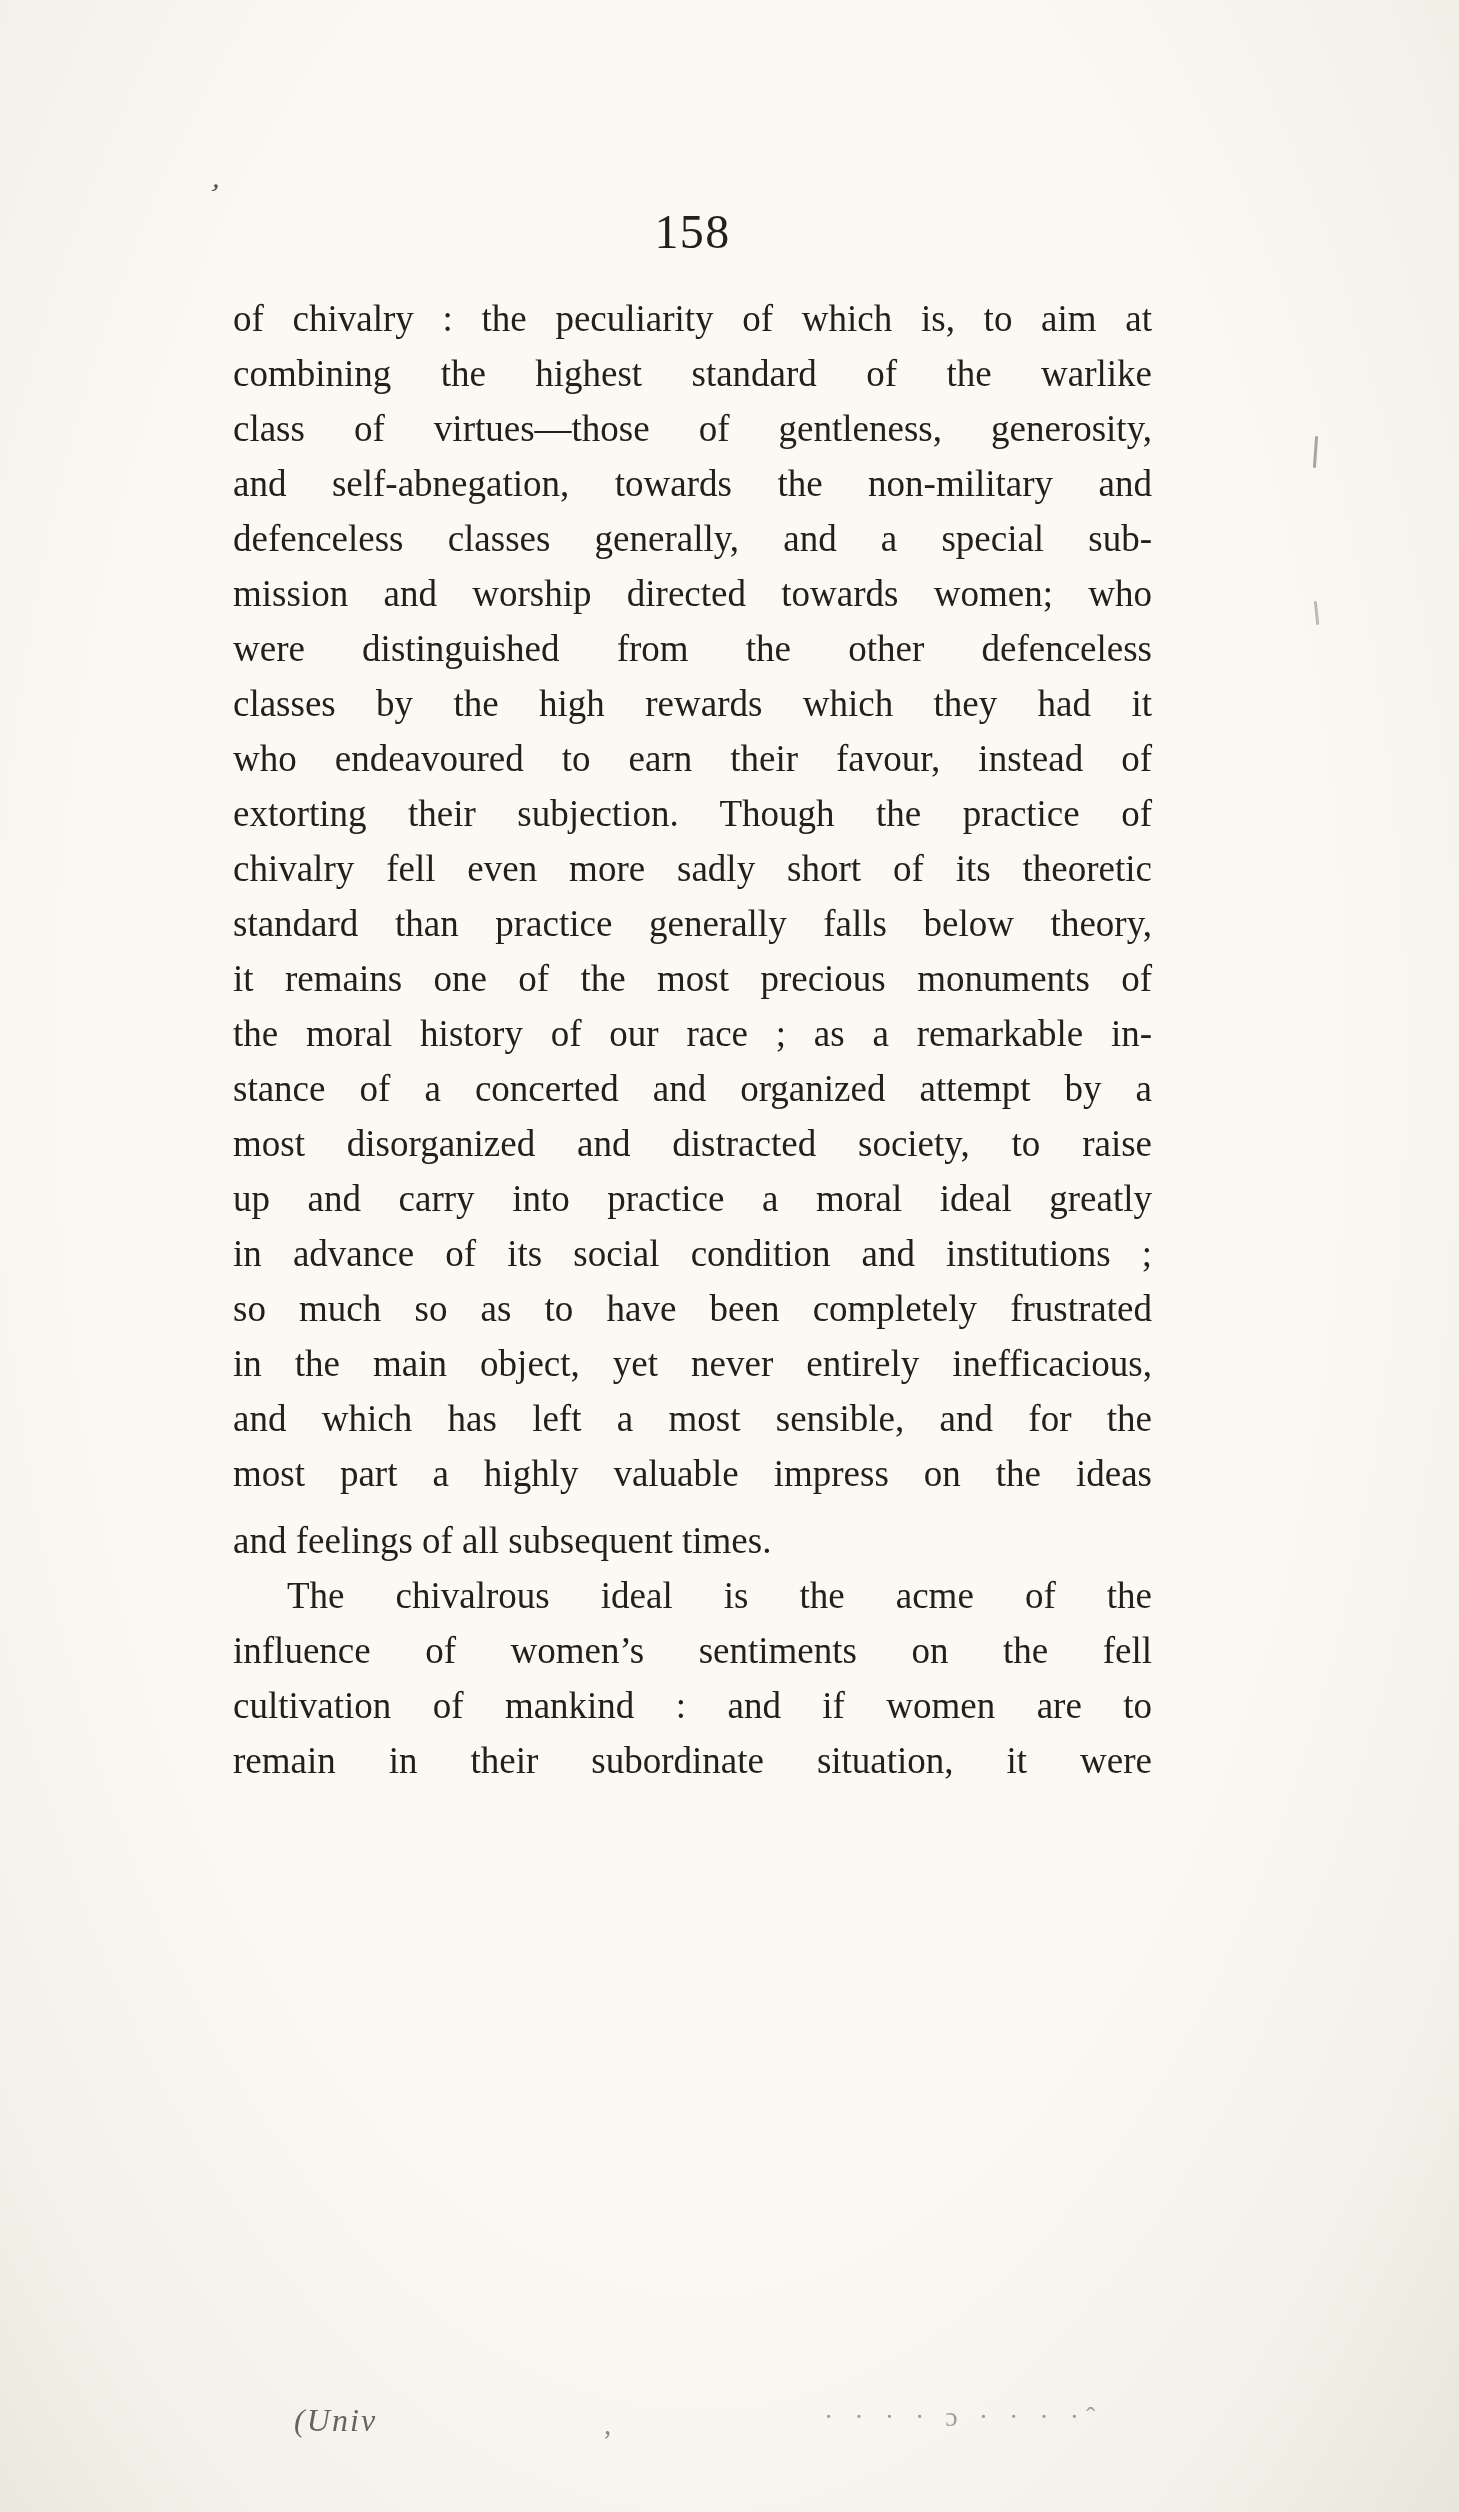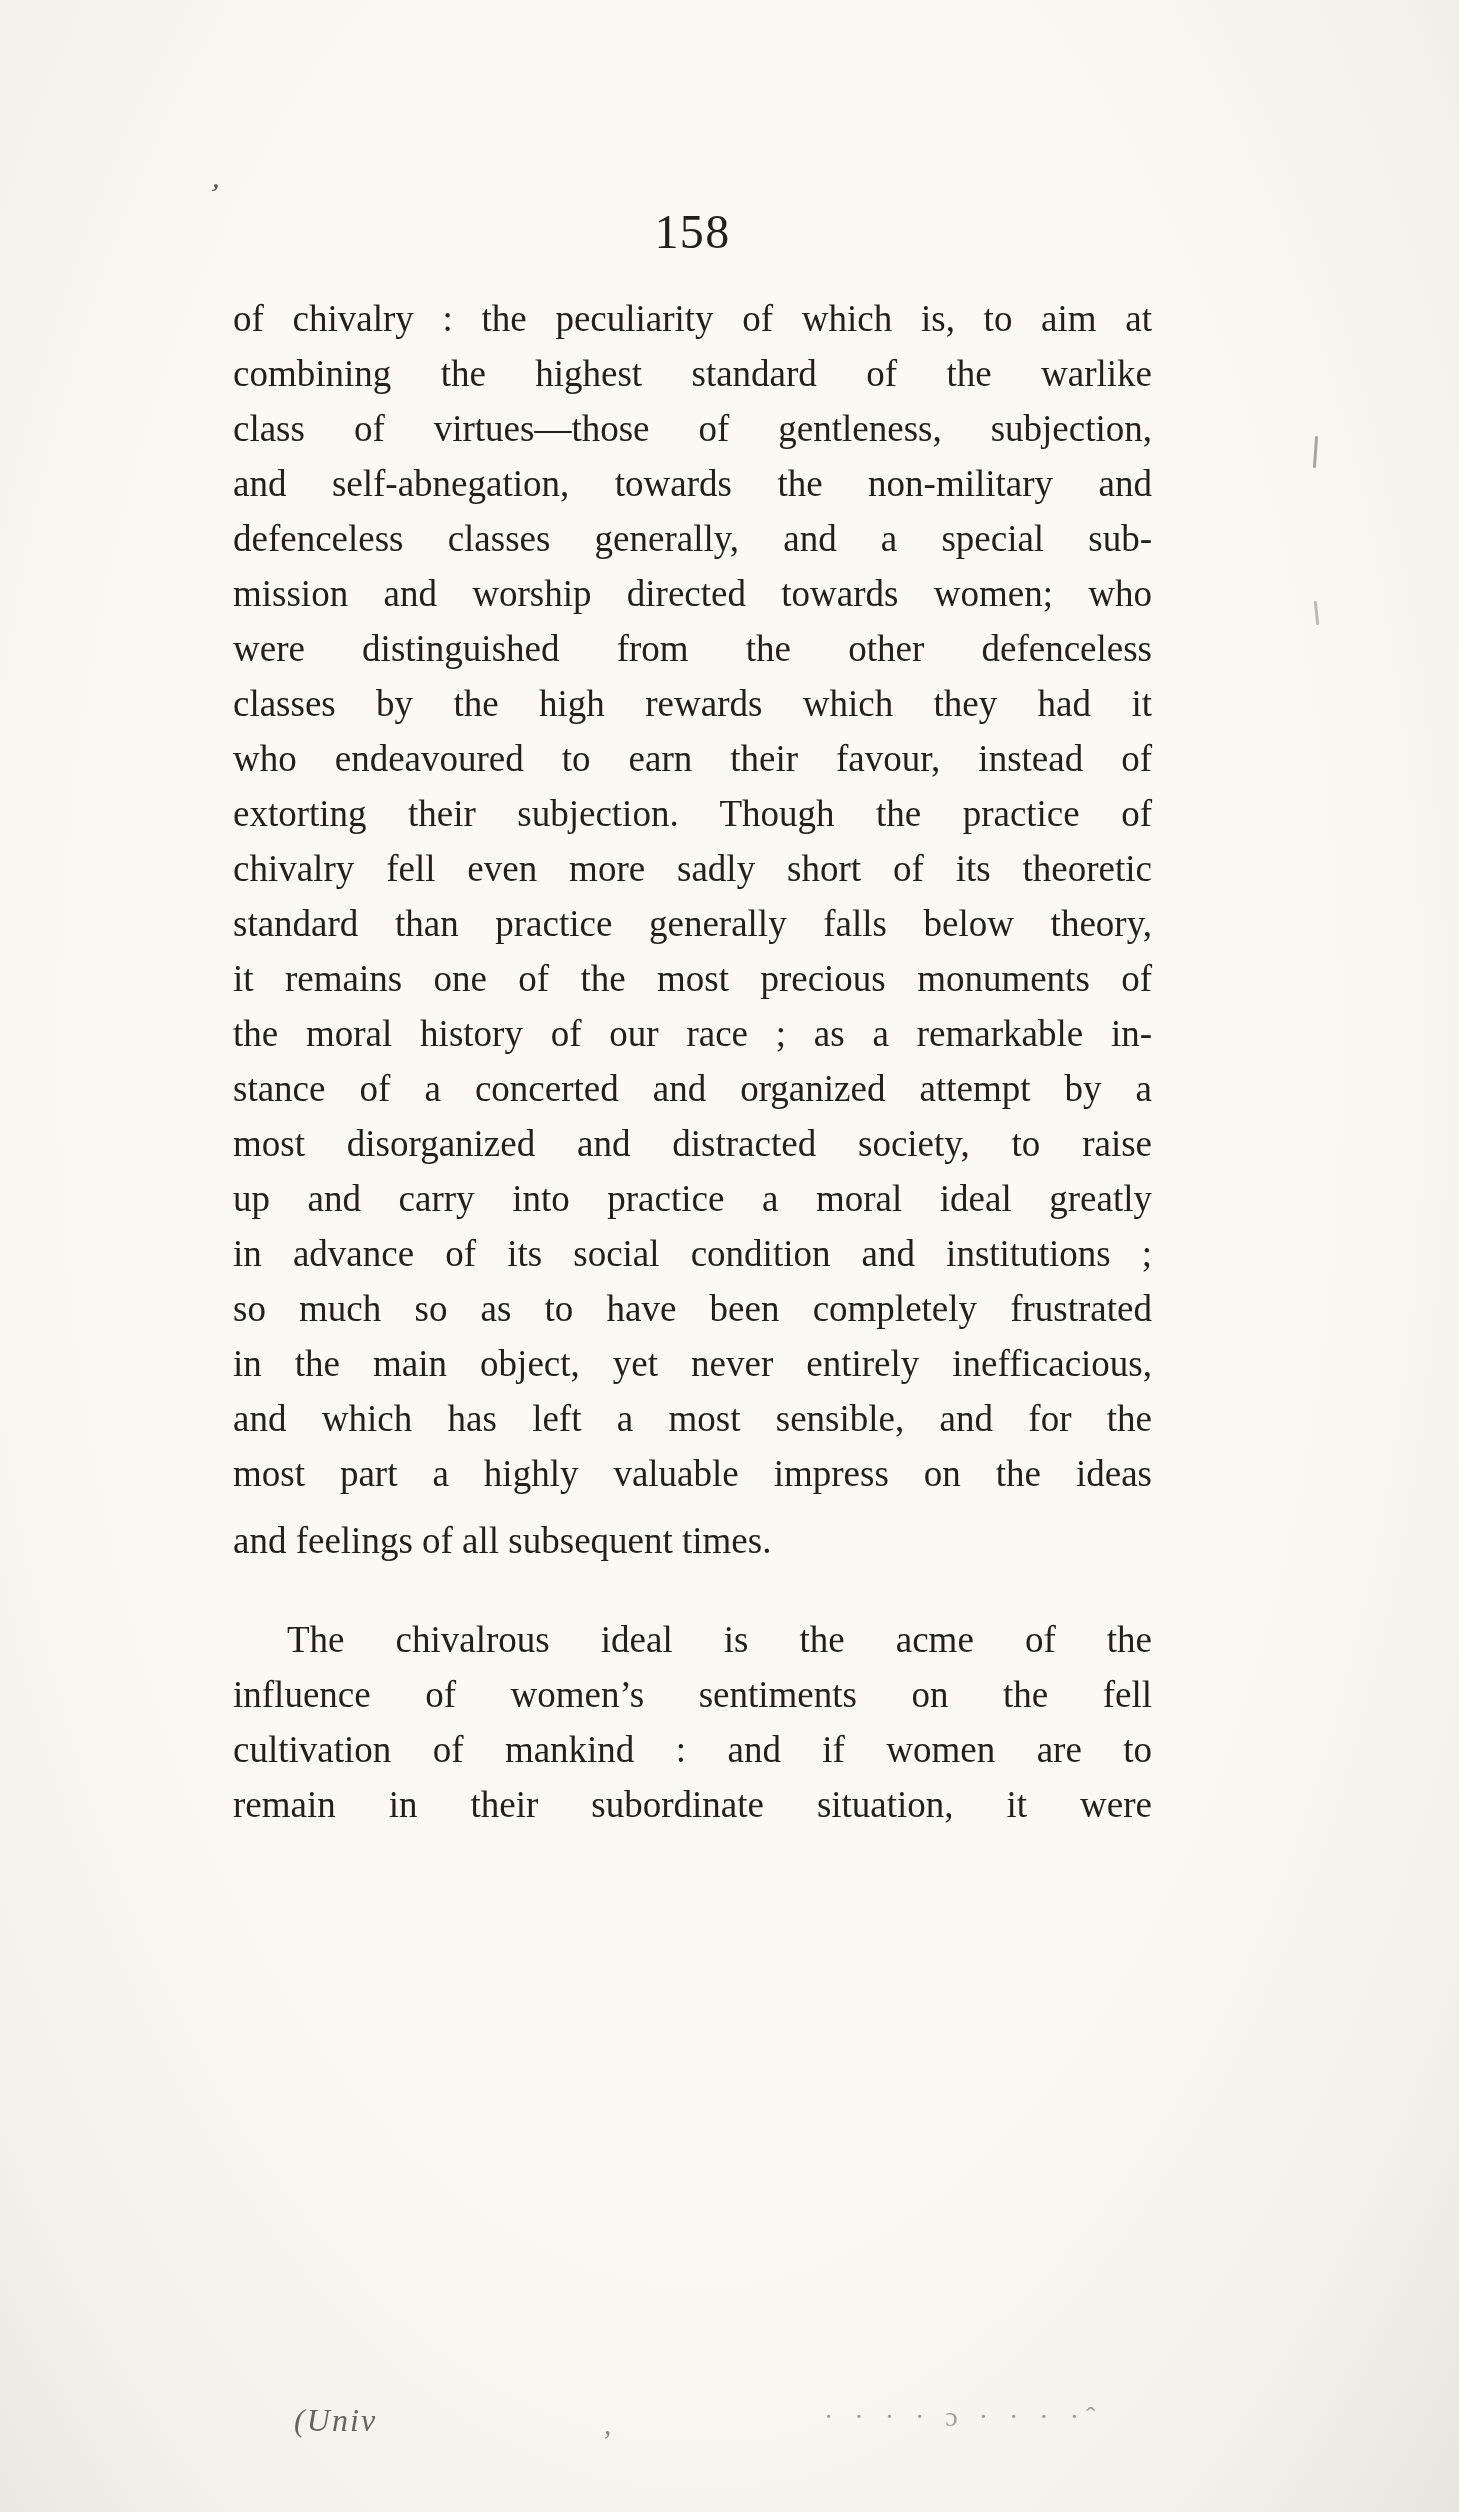--- a/index.html
+++ b/index.html
@@ -45,21 +45,20 @@
     white-space: nowrap;
     overflow: visible;
   }
   .line.last {
     text-align: left;
     text-align-last: left;
     margin-top: 12px;
   }
   .line.indent {
     text-indent: 54px;
-    margin-top: 44px;
   }
   
   .artifact {
     position: absolute;
     color: rgba(60, 55, 48, 0.8);
     font-size: 28px;
   }
   .tick-top-left {
     top: 177px;
     left: 208px;
@@ -124,21 +123,21 @@
 
 <div class="page">
 
   <span class="artifact tick-top-left">’</span>
 
   <div class="page-number">158</div>
 
   <div class="text-block">
       <div class="line">of chivalry : the peculiarity of which is, to aim at</div>
       <div class="line">combining the highest standard of the warlike</div>
-      <div class="line">class of virtues—those of gentleness, subjection,</div>
+      <div class="line">class of virtues—those of gentleness, generosity,</div>
       <div class="line">and self-abnegation, towards the non-military and</div>
       <div class="line">defenceless classes generally, and a special sub-</div>
       <div class="line">mission and worship directed towards women; who</div>
       <div class="line">were distinguished from the other defenceless</div>
       <div class="line">classes by the high rewards which they had it</div>
       <div class="line">who endeavoured to earn their favour, instead of</div>
       <div class="line">extorting their subjection.  Though the practice of</div>
       <div class="line">chivalry fell even more sadly short of its theoretic</div>
       <div class="line">standard than practice generally falls below theory,</div>
       <div class="line">it remains one of the most precious monuments of</div>

